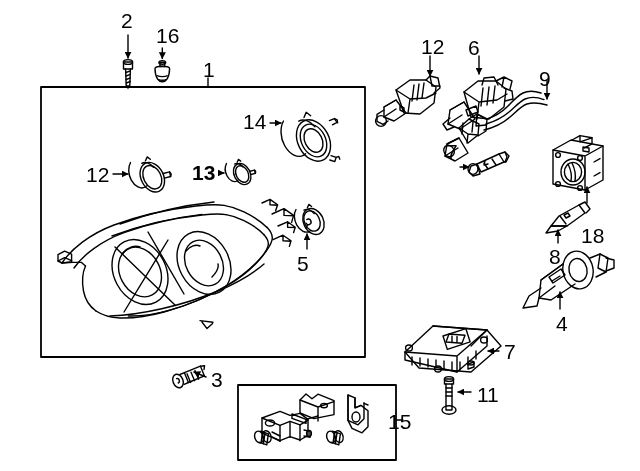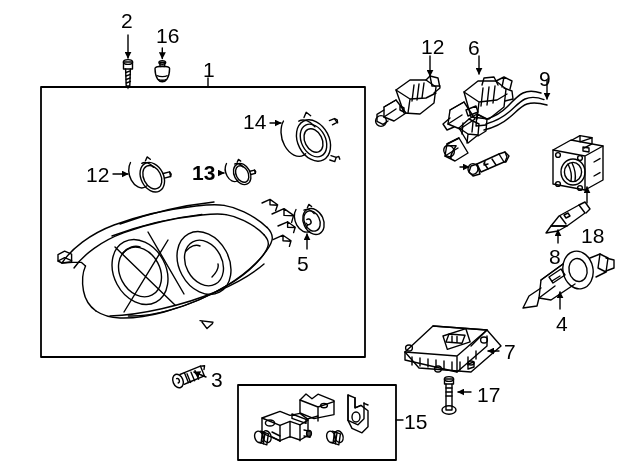--- a/index.html
+++ b/index.html
@@ -317,16 +317,16 @@
 <div class="callout" style="left:297px;top:253px;">5</div>
 <div class="callout" style="left:468px;top:37px;">6</div>
 <div class="callout" style="left:446px;top:141px;">7</div>
 <div class="callout" style="left:549px;top:246px;">8</div>
 <div class="callout" style="left:539px;top:68px;">9</div>
 <div class="callout" style="left:421px;top:36px;">12</div>
 <div class="callout" style="left:243px;top:111px;">14</div>
 <div class="callout" style="left:86px;top:164px;">12</div>
 <div class="callout" style="left:192px;top:162px;font-weight:bold;">13</div>
 <div class="callout" style="left:156px;top:25px;">16</div>
-<div class="callout" style="left:404px;top:411px;">15</div>
+<div class="callout" style="left:388px;top:411px;">15</div>
 <div class="callout" style="left:504px;top:341px;">7</div>
-<div class="callout" style="left:477px;top:384px;">17</div>
+<div class="callout" style="left:477px;top:384px;">11</div>
 <div class="callout" style="left:581px;top:225px;">18</div>
 
 </body></html>

